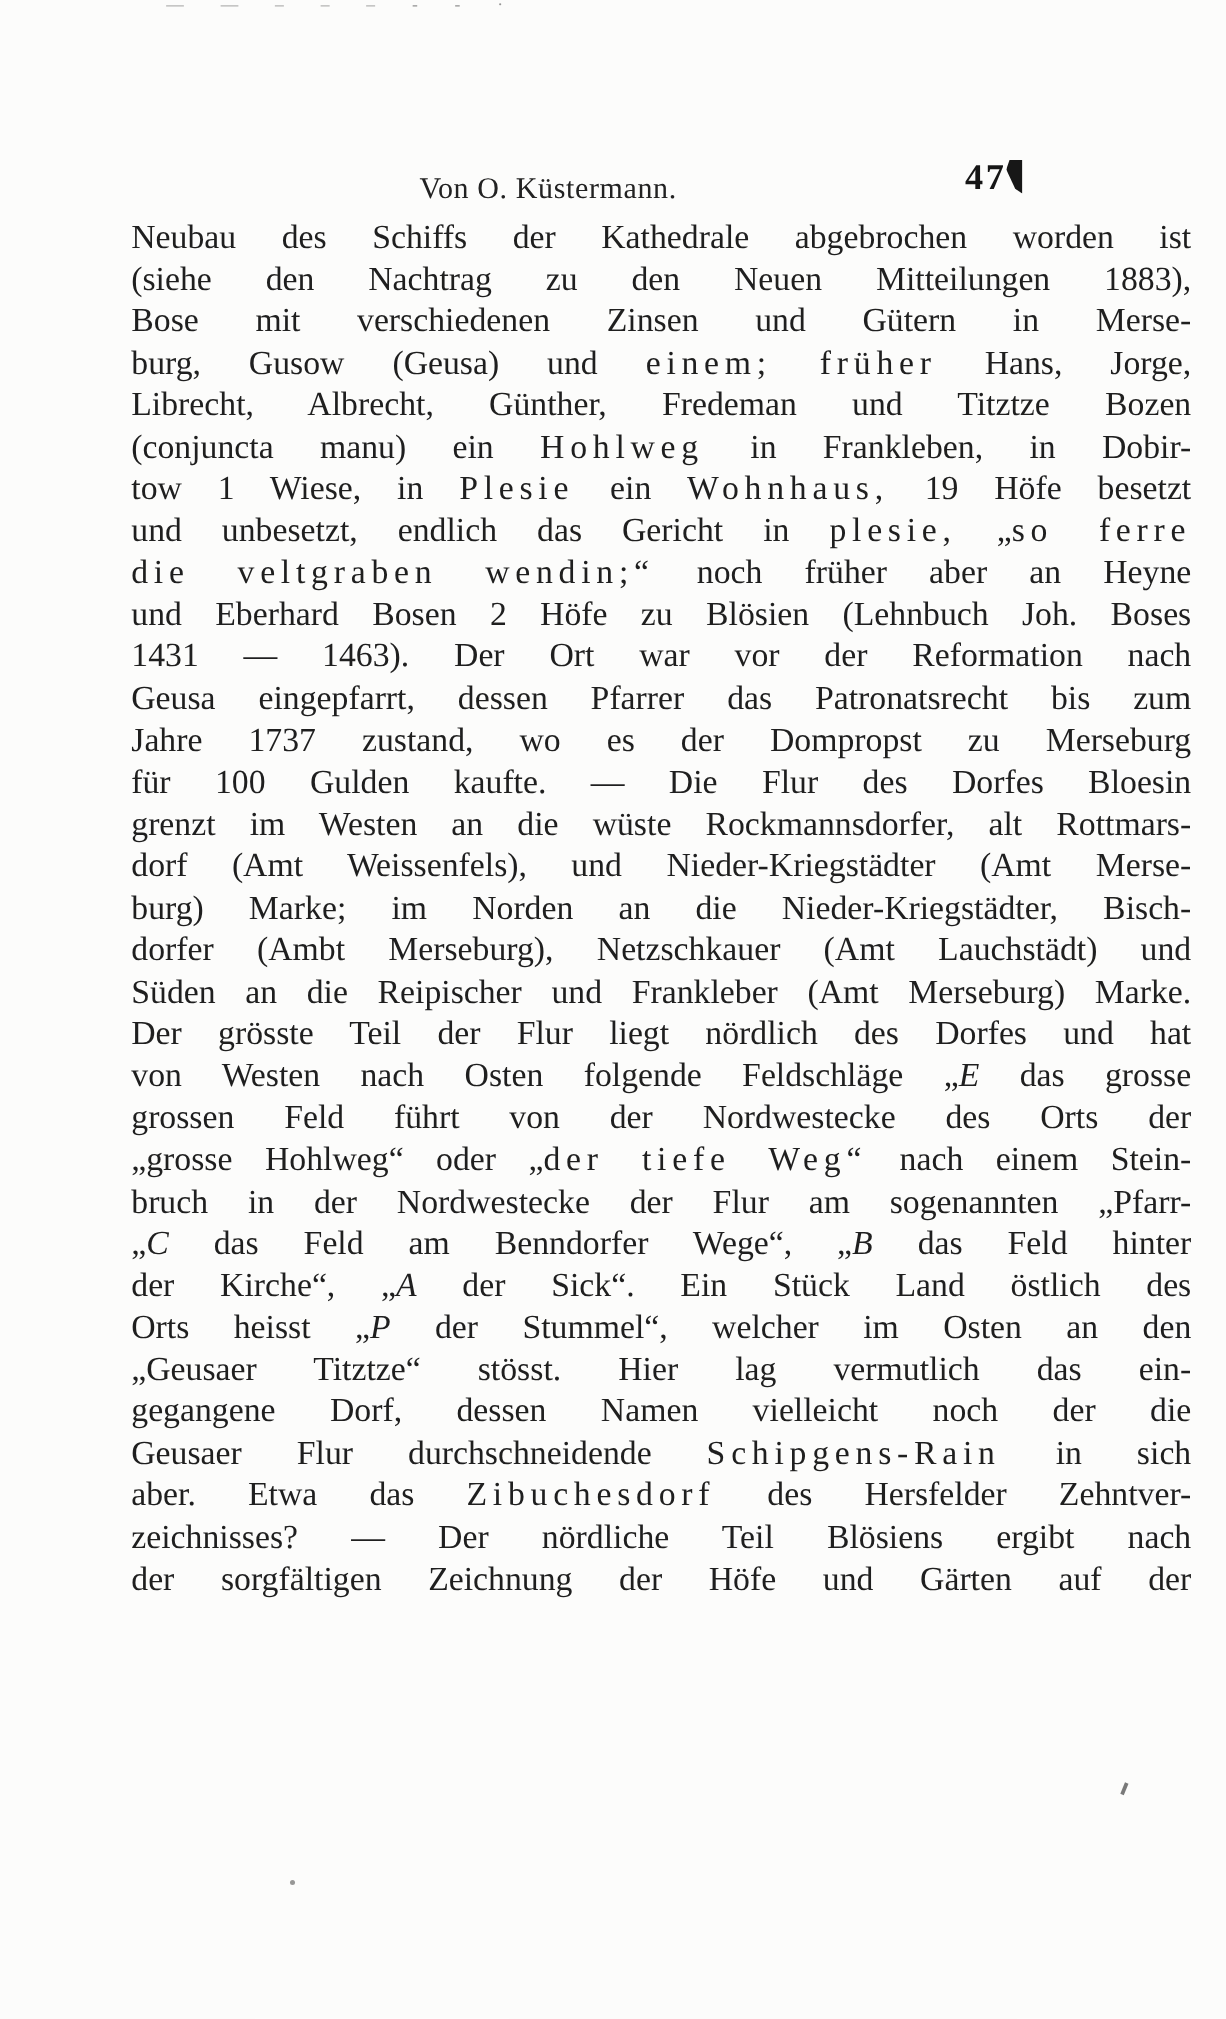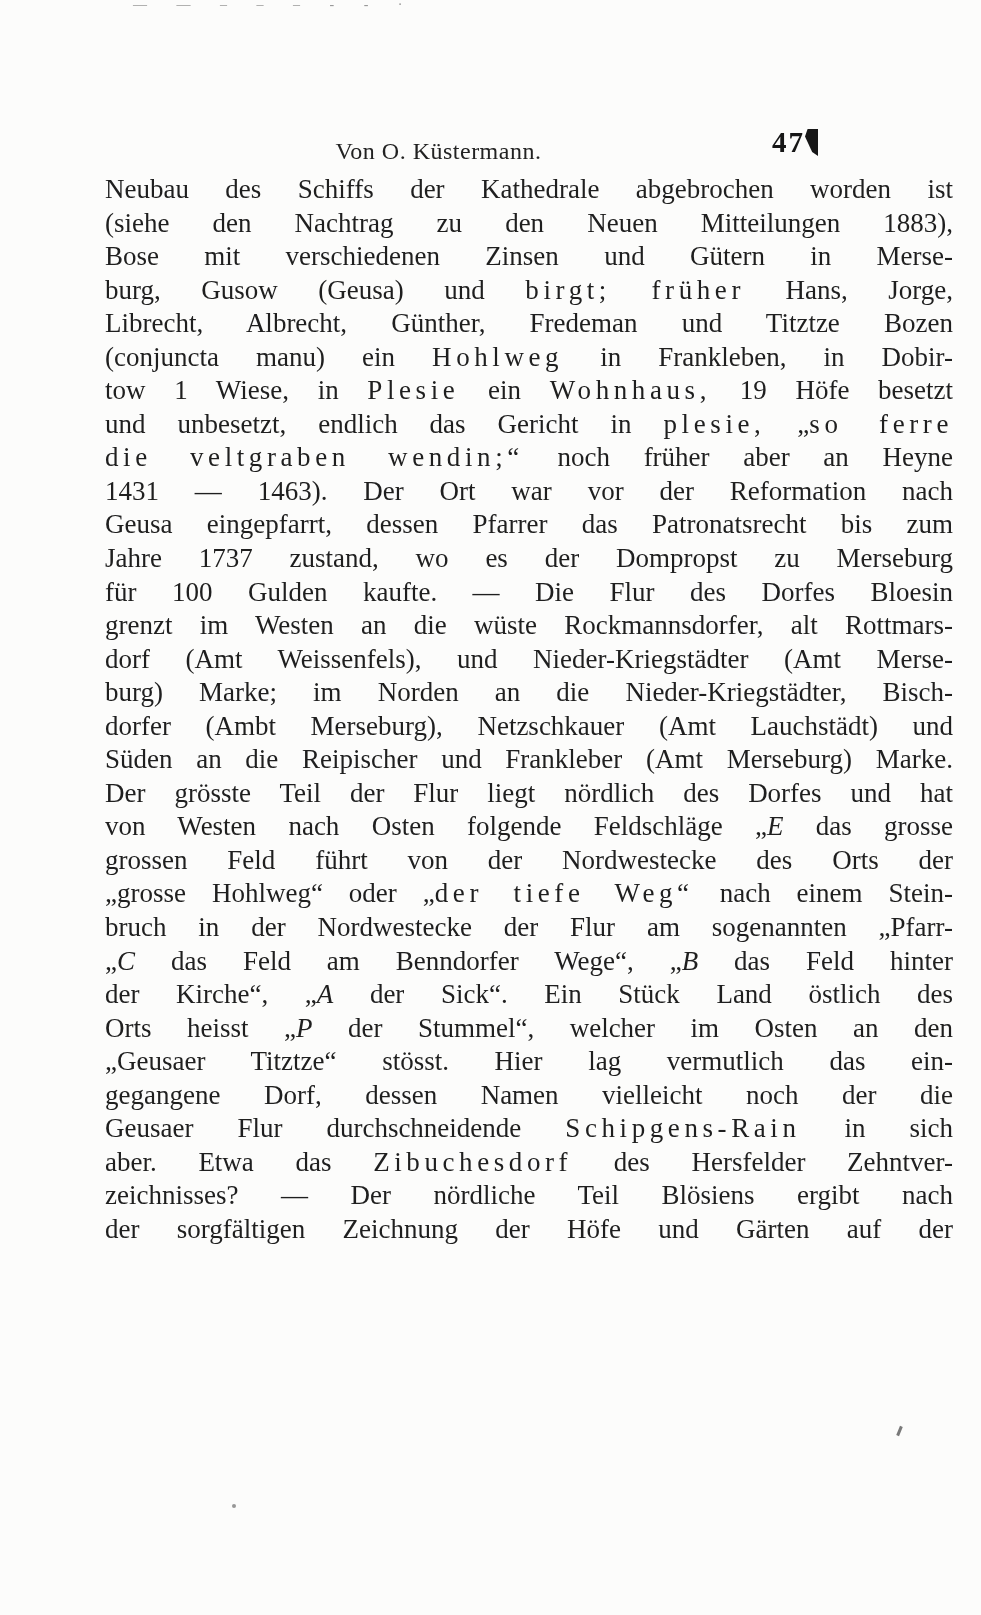--- a/index.html
+++ b/index.html
@@ -106,26 +106,27 @@
   <div class="running-title">Von O. Küstermann.</div>
 
   <div class="page-number">
     <span>47</span><span class="blot"></span>
   </div>
 
   <div class="text-block">
       <div class="line"><span>Neubau des Schiffs der Kathedrale abgebrochen worden ist</span></div>
       <div class="line"><span>(siehe den Nachtrag zu den Neuen Mitteilungen 1883),</span></div>
       <div class="line"><span>Bose mit verschiedenen Zinsen und Gütern in Merse-</span></div>
-      <div class="line"><span>burg, Gusow (Geusa) und </span><span class="gesperrt">birgt;</span><span> </span><span class="gesperrt">früher</span><span> Hans, Jorge,</span></div>
+      <div class="line"><span>burg, Gusow (Geusa) und </span><span class="gesperrt">einem;</span><span> </span><span class="gesperrt">früher</span><span> Hans, Jorge,</span></div>
       <div class="line"><span>Librecht, Albrecht, Günther, Fredeman und Titztze Bozen</span></div>
       <div class="line"><span>(conjuncta manu) ein </span><span class="gesperrt">Hohlweg</span><span> in Frankleben, in Dobir-</span></div>
       <div class="line"><span>tow 1 Wiese, in </span><span class="gesperrt">Plesie</span><span> ein </span><span class="gesperrt">Wohnhaus,</span><span> 19 Höfe besetzt</span></div>
       <div class="line"><span>und unbesetzt, endlich das Gericht in </span><span class="gesperrt">plesie,</span><span> „</span><span class="gesperrt">so ferre</span></div>
       <div class="line"><span class="gesperrt">die veltgraben wendin;“</span><span> noch früher aber an Heyne</span></div>
+      <div class="line"><span>und Eberhard Bosen 2 Höfe zu Blösien (Lehnbuch Joh. Boses</span></div>
       <div class="line"><span>1431 — 1463). Der Ort war vor der Reformation nach</span></div>
       <div class="line"><span>Geusa eingepfarrt, dessen Pfarrer das Patronatsrecht bis zum</span></div>
       <div class="line"><span>Jahre 1737 zustand, wo es der Dompropst zu Merseburg</span></div>
       <div class="line"><span>für 100 Gulden kaufte. — Die Flur des Dorfes Bloesin</span></div>
       <div class="line"><span>grenzt im Westen an die wüste Rockmannsdorfer, alt Rottmars-</span></div>
       <div class="line"><span>dorf (Amt Weissenfels), und Nieder-Kriegstädter (Amt Merse-</span></div>
       <div class="line"><span>burg) Marke; im Norden an die Nieder-Kriegstädter, Bisch-</span></div>
       <div class="line"><span>dorfer (Ambt Merseburg), Netzschkauer (Amt Lauchstädt) und</span></div>
       <div class="line"><span>Süden an die Reipischer und Frankleber (Amt Merseburg) Marke.</span></div>
       <div class="line"><span>Der grösste Teil der Flur liegt nördlich des Dorfes und hat</span></div>

